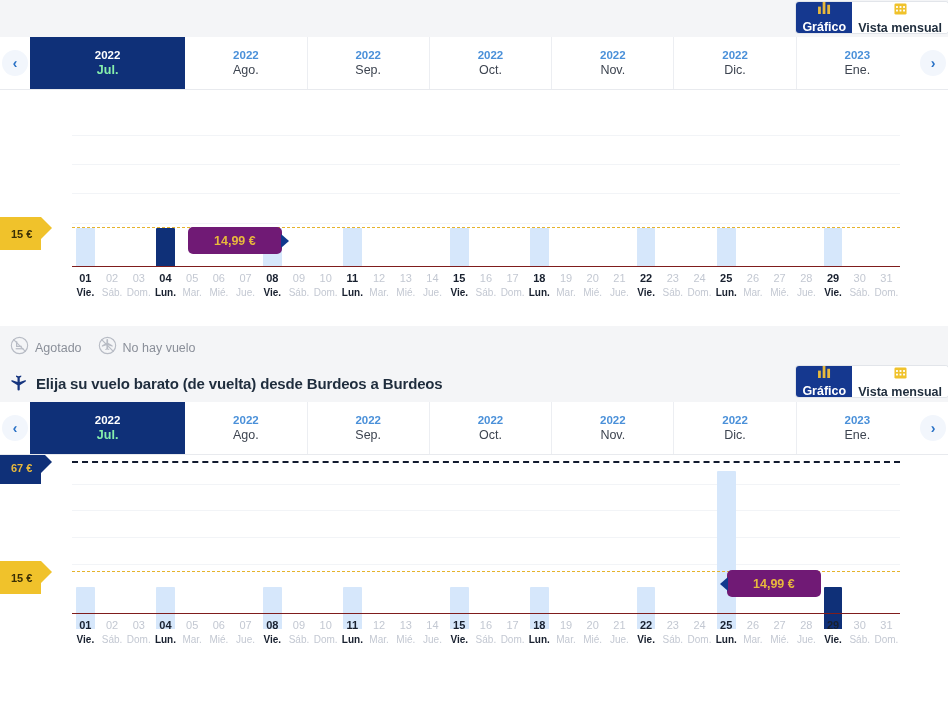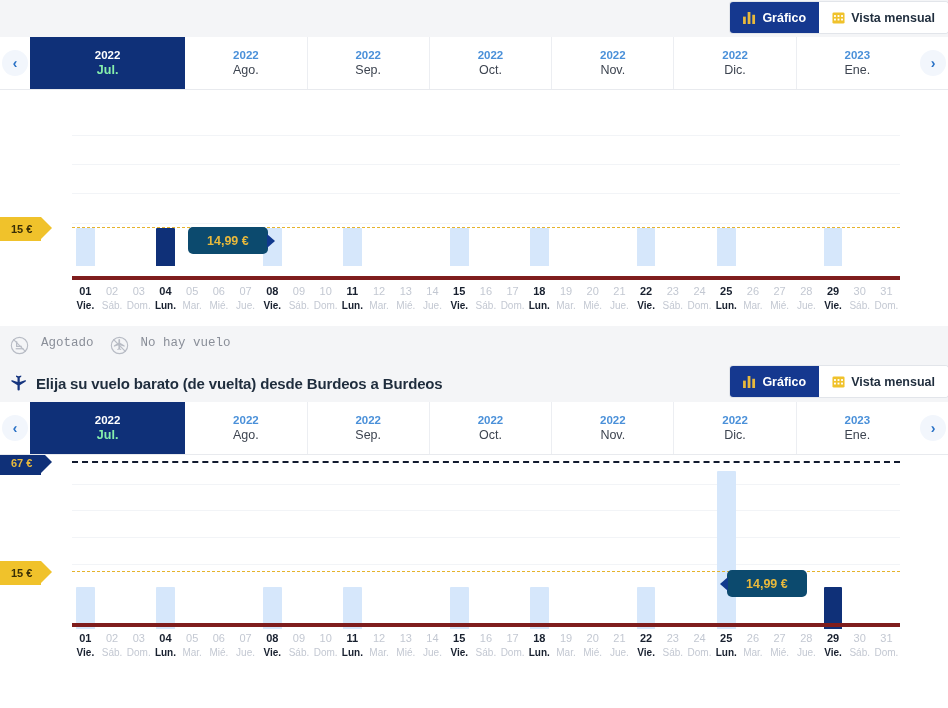--- a/index.html
+++ b/index.html
@@ -40,28 +40,29 @@
     background: #ffffff;
     border-radius: 3px;
     overflow: hidden;
     box-shadow: 0 0 0 1px #e2e5ea;
   }
   .tb-btn {
     display: flex;
     align-items: center;
     gap: 6px;
     height: 31px;
-    padding: 0 13px;
+    padding: 0 6px;
     font-size: 12.5px;
     font-weight: bold;
     color: #1f2d3d;
     background: #fff;
     border: none;
     cursor: pointer;
     white-space: nowrap;
+    flex-direction: column;
   }
   .tb-btn.active { background: #15388f; color: #ffffff; }
   .ico-bars { display:block; width:13px; height:12px; flex:none;}
   .ico-cal  { display:block; width:13px; height:13px; flex:none;}
 
   
   .months {
     height: 53px;
     display: flex;
     align-items: stretch;
@@ -140,21 +141,21 @@
   .lvl .dash {
     position: absolute;
     left: 72px; right: 0; top: -1px;
     height: 0;
     border-top: 1px dashed #e5b32c;
   }
   .lvl.top .dash { border-top: 2px dashed #111a2e; }
   .tag {
     position: absolute;
     left: 0; top: -11px;
-    height: 24px;
+    height: 33px;
     padding: 0 9px 0 11px;
     display: flex; align-items: center;
     font-size: 11px; font-weight: bold;
     background: #f0c22b;
     color: #3a2f06;
     white-space: nowrap;
   }
   .tag::after {
     content: "";
     position: absolute;
@@ -163,23 +164,23 @@
     border-bottom: 11px solid transparent;
     border-left: 11px solid #f0c22b;
   }
   .lvl.top .tag { background: #0f3078; color: #e8b93c; }
   .lvl.top .tag::after { border-left-color: #0f3078; }
 
   
   .tip {
     position: absolute;
     height: 27px;
-    padding: 0 19px;
+    padding: 0 26px;
     display: flex; align-items: center;
-    background: #0c4a6e;
+    background: #701a75;
     color: #e8b93c;
     font-size: 12.5px; font-weight: bold;
     border-radius: 5px;
     white-space: nowrap;
     z-index: 5;
   }
   .tip.left-arrow::before {
     content:"";
     position: absolute;
     left: -7px; top: 50%; transform: translateY(-50%);
@@ -194,22 +195,21 @@
     border-top: 7px solid transparent;
     border-bottom: 7px solid transparent;
     border-left: 8px solid #10398d;
   }
 
   
   .days {
     position: absolute;
     left: 72px; right: 48px;
     display: flex;
-    border-top: 4px solid #7f1d1d;
-    margin-top: 10px;
+    border-top: 1px solid #7f1d1d;
   }
   .day {
     flex: 1;
     text-align: center;
     padding-top: 4px;
     cursor: pointer;
   }
   .d-num { font-size: 11px; color: #c3c8d2; line-height: 1.35; }
   .d-dow { font-size: 10px; color: #c3c8d2; line-height: 1.35; }
   .day.act .d-num { color: #18202f; font-weight: bold; }
@@ -217,21 +217,21 @@
 
   
   .legend {
     height: 38px;
     background: #f4f5f7;
     display: flex;
     align-items: center;
     gap: 16px;
     padding-left: 10px;
   }
-  .lg-item { display:flex; align-items:flex-start; gap:12px;font-family:Liberation Mono, monospace; }
+  .lg-item { display:flex; align-items:flex-end; gap:6px; }
   .lg-item span { font-size: 12.5px; color: #8a8f99; }
   .lg-ico { width: 19px; height: 19px; display:block; flex:none; }
 </style>
 </head>
 <body>
 
 <div class="page">
 
   <div class="sec-head" style="height:37px;">
     <div class="toolbar">

